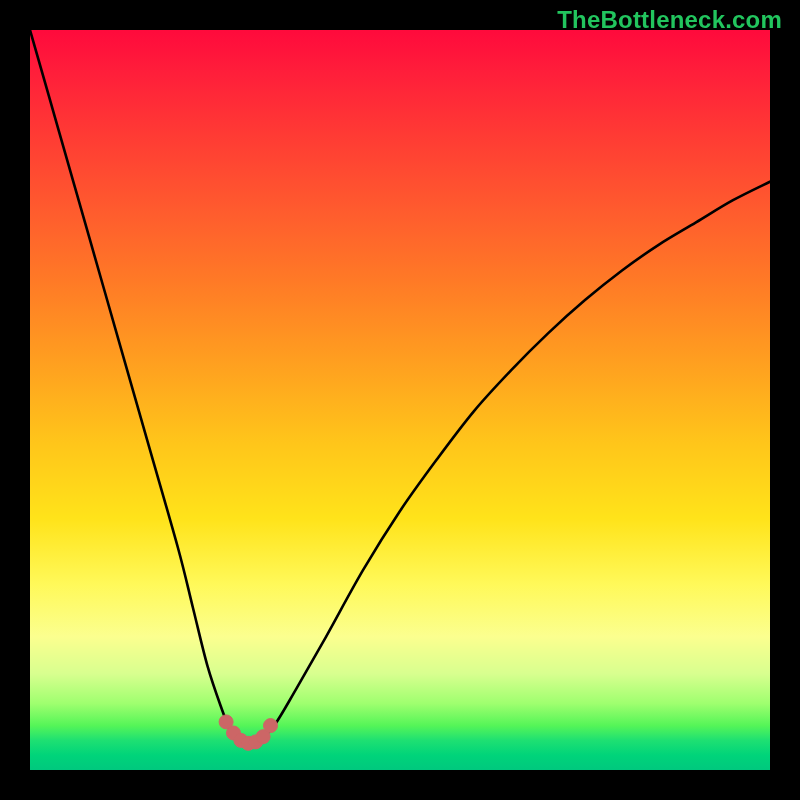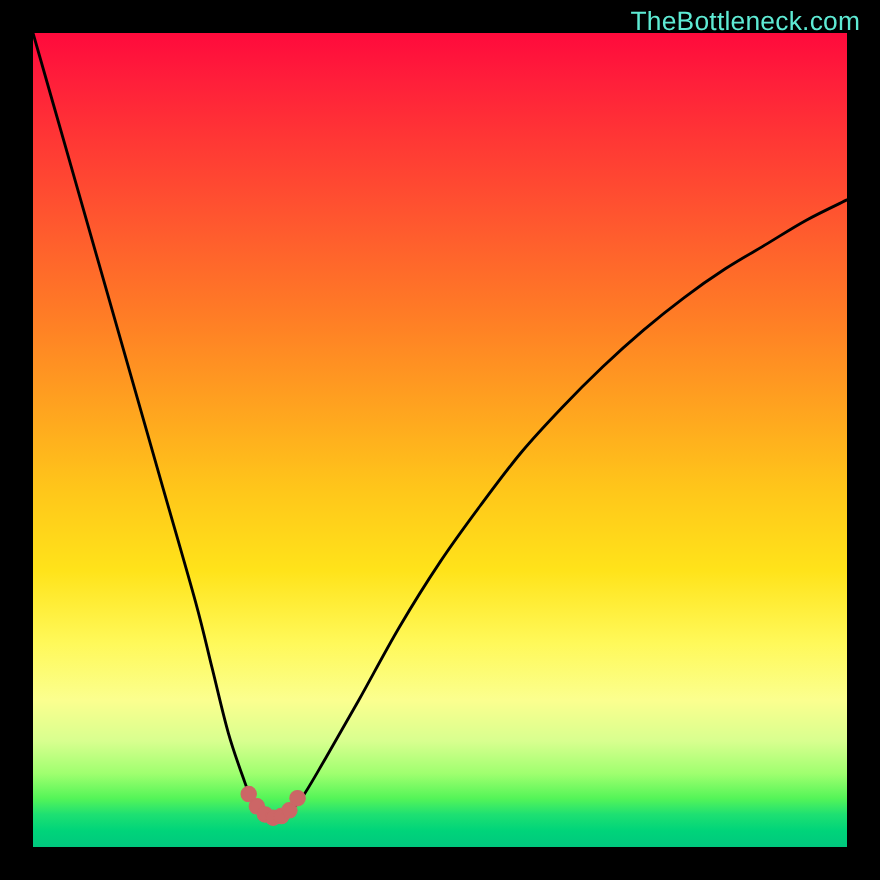--- a/index.html
+++ b/index.html
@@ -42,23 +42,23 @@
       #55f558 94%,
       #1ee072 96%,
       #00d47a 98%,
       #00c87e 100%
     );
   }
   .watermark {
     position: absolute;
     top: 6px;
     right: 18px;
-    color: #5eead4;
+    color: #22c55e;
     font-size: 24px;
-    font-weight: 400;
+    font-weight: 700;
     letter-spacing: 0.2px;
   }
   svg.curve {
     position: absolute;
     top: 0;
     left: 0;
     width: 740px;
     height: 740px;
   }
 </style>

